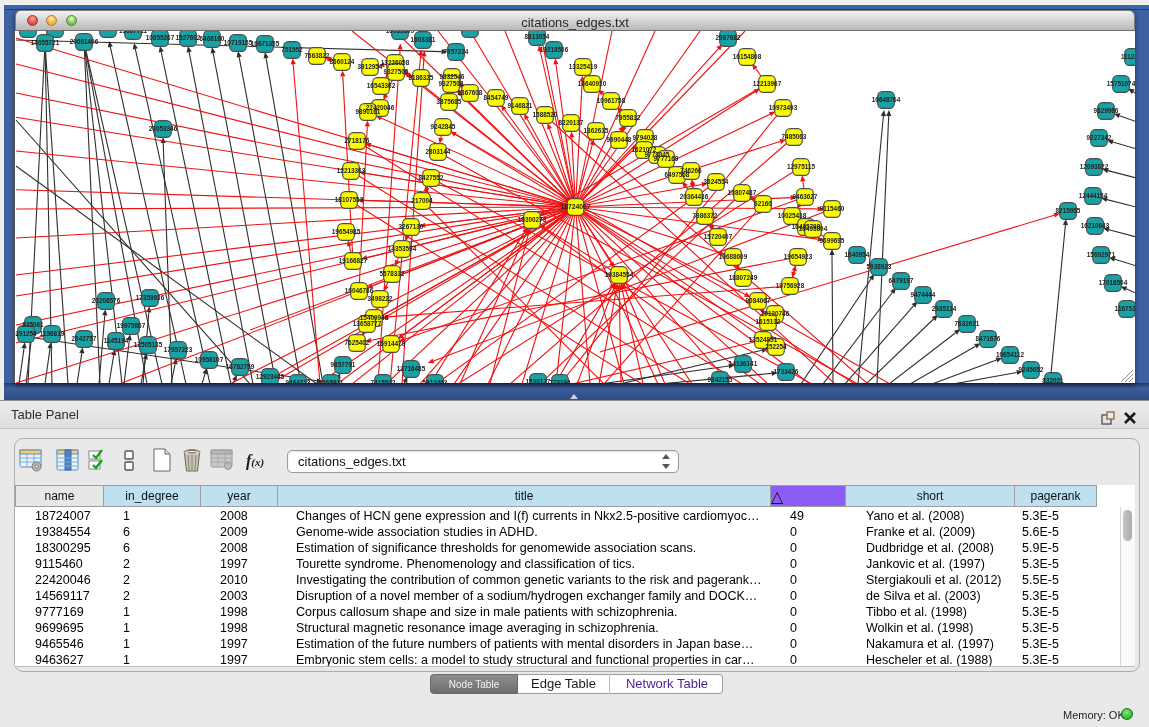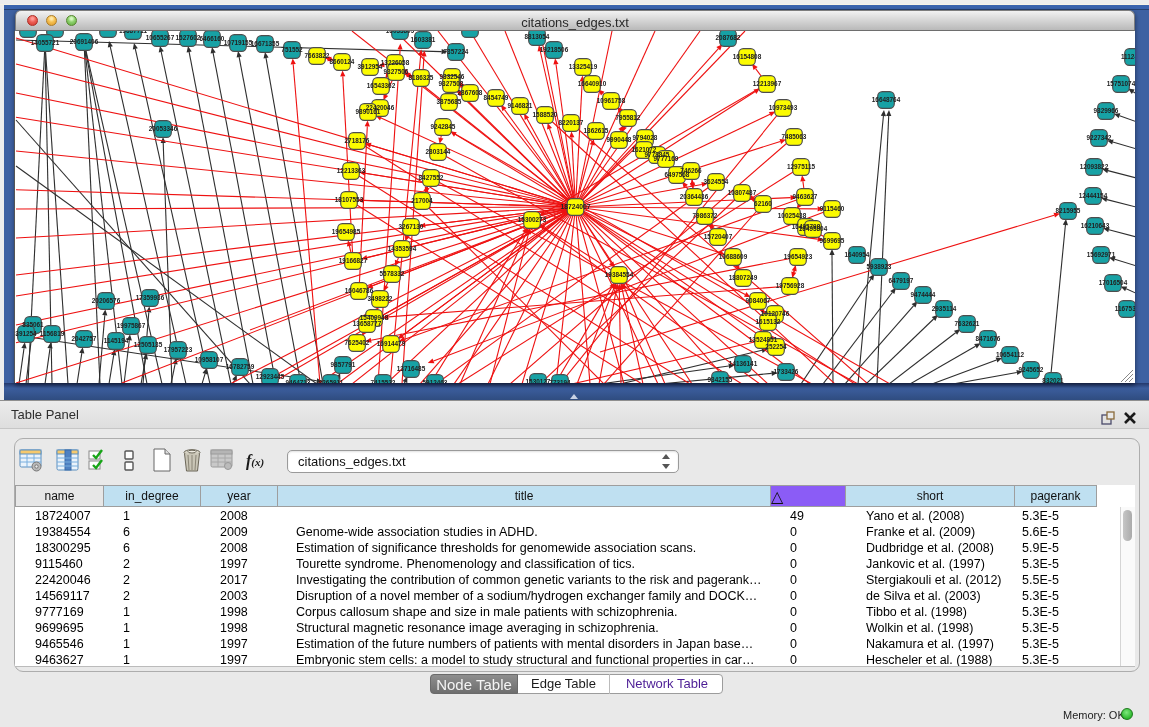--- a/index.html
+++ b/index.html
@@ -781,20 +781,21 @@
 
 <div class="abs" style="left:15px;top:507px;width:1120px;height:160px;background:#fff;overflow:hidden" id="tbody"></div>
 <style>
 .row{position:absolute;left:15px;width:1120px;height:16px;font-size:12.5px;color:#000}
 .row span{position:absolute;top:1px;white-space:nowrap}
 </style>
 <div class="row" style="top:508px">
 <span style="left:20px">18724007</span>
     <span style="left:108px">1</span>
 <span style="left:205px">2008</span>
+    <span style="left:281px">Changes of HCN gene expression and I(f) currents in Nkx2.5‑positive cardiomyoc…</span>
 <span style="left:775px">49</span>
     <span style="left:851px">Yano et al. (2008)</span>
 <span style="left:1007px">5.3E‑5</span>
   </div>
 <div class="row" style="top:524px">
 <span style="left:20px">19384554</span>
     <span style="left:108px">6</span>
 <span style="left:205px">2009</span>
     <span style="left:281px">Genome‑wide association studies in ADHD.</span>
 <span style="left:775px">0</span>
@@ -815,21 +816,21 @@
     <span style="left:108px">2</span>
 <span style="left:205px">1997</span>
     <span style="left:281px">Tourette syndrome. Phenomenology and classification of tics.</span>
 <span style="left:775px">0</span>
     <span style="left:851px">Jankovic et al. (1997)</span>
 <span style="left:1007px">5.3E‑5</span>
   </div>
 <div class="row" style="top:572px">
 <span style="left:20px">22420046</span>
     <span style="left:108px">2</span>
-<span style="left:205px">2017</span>
+<span style="left:205px">2010</span>
     <span style="left:281px">Investigating the contribution of common genetic variants to the risk and pagerank…</span>
 <span style="left:775px">0</span>
     <span style="left:851px">Stergiakouli et al. (2012)</span>
 <span style="left:1007px">5.5E‑5</span>
   </div>
 <div class="row" style="top:588px">
 <span style="left:20px">14569117</span>
     <span style="left:108px">2</span>
 <span style="left:205px">2003</span>
     <span style="left:281px">Disruption of a novel member of a sodium/hydrogen exchanger family and DOCK…</span>
@@ -872,18 +873,18 @@
 <span style="left:775px">0</span>
     <span style="left:851px">Hescheler et al. (1988)</span>
 <span style="left:1007px">5.3E‑5</span>
   </div>
 
 <div class="abs" style="left:1120px;top:507px;width:15px;height:160px;background:#fafafa;border-left:1px solid #d5d5d5"></div>
 <div class="abs" style="left:1123px;top:510px;width:9px;height:31px;background:linear-gradient(90deg,#c6c6c6,#ababab);border-radius:5px"></div>
 <div class="abs" style="left:15px;top:666px;width:1120px;height:1px;background:#bbb"></div>
 
 <div class="abs" style="left:430px;top:674px;width:293px;height:20px;background:#fff;border:1px solid #9c9c9c;border-radius:4px"></div>
-<div class="abs" style="left:430px;top:674px;width:88px;height:20px;background:linear-gradient(#8e8e8e,#6e6e6e);border:1px solid #6a6a6a;border-radius:4px 0 0 4px;color:#f4f4f4;font-size:15px;text-align:center;line-height:19px">Node Table</div>
+<div class="abs" style="left:430px;top:674px;width:88px;height:20px;background:linear-gradient(#8e8e8e,#6e6e6e);border:1px solid #6a6a6a;border-radius:4px 0 0 4px;color:#f4f4f4;font-size:10px;text-align:center;line-height:19px">Node Table</div>
 <div class="abs" style="left:518px;top:674px;width:92px;height:20px;color:#1c1c1c;font-size:13px;text-align:center;line-height:19px;border-right:1px solid #bbb">Edge Table</div>
 <div class="abs" style="left:611px;top:674px;width:112px;height:20px;color:#4c1d95;font-size:13px;text-align:center;line-height:19px">Network Table</div>
 
 <div class="abs" style="left:1063px;top:709px;font-size:11px;color:#222">Memory: OK</div>
 <div class="abs" style="left:1121px;top:708px;width:12px;height:12px;border-radius:50%;background:radial-gradient(circle at 45% 35%,#7de87d,#2eb82e 70%);border:1px solid #1d7a1d"></div>
 
 </body></html>

